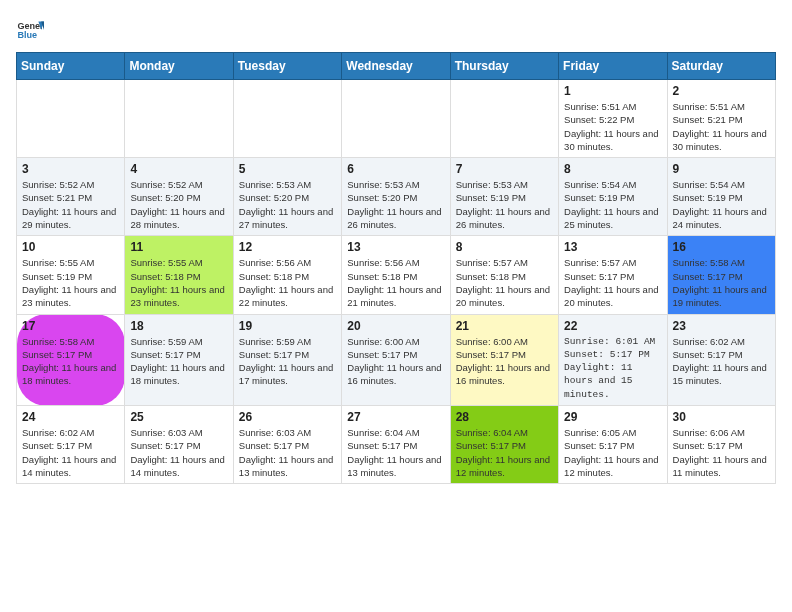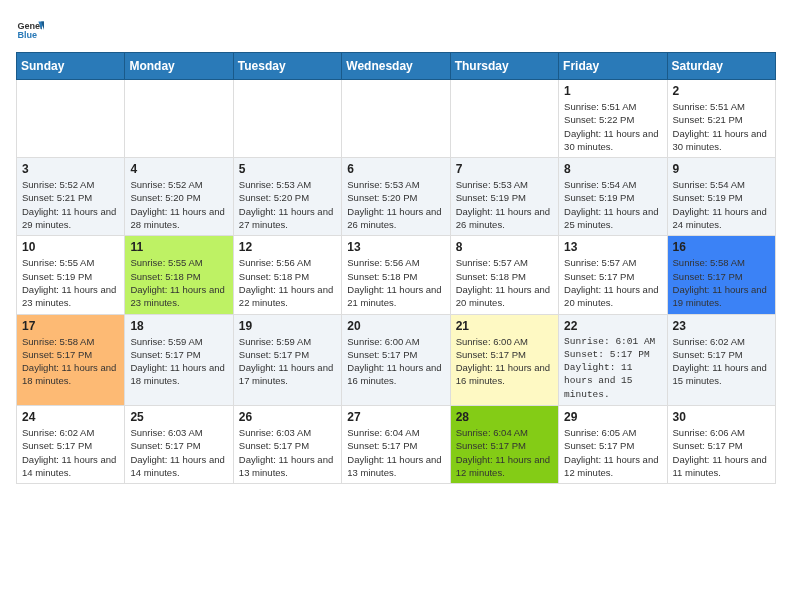--- a/index.html
+++ b/index.html
@@ -217,21 +217,21 @@
 Daylight: 11 hours and 20 minutes.</div>
         </td>
         <td style="background: #3b82f6;">
           <span class="day-number">16</span>
           <div class="day-info" style="white-space: pre-line;">Sunrise: 5:58 AM
 Sunset: 5:17 PM
 Daylight: 11 hours and 19 minutes.</div>
         </td>
       </tr>
       <tr>
-        <td style="background: #fdba74;">
+        <td style="background: #d946ef; border-radius: 30px;">
           <span class="day-number">17</span>
           <div class="day-info" style="white-space: pre-line;">Sunrise: 5:58 AM
 Sunset: 5:17 PM
 Daylight: 11 hours and 18 minutes.</div>
         </td>
         <td style="background: rgb(240, 244, 248);">
           <span class="day-number">18</span>
           <div class="day-info" style="white-space: pre-line;">Sunrise: 5:59 AM
 Sunset: 5:17 PM
 Daylight: 11 hours and 18 minutes.</div>

